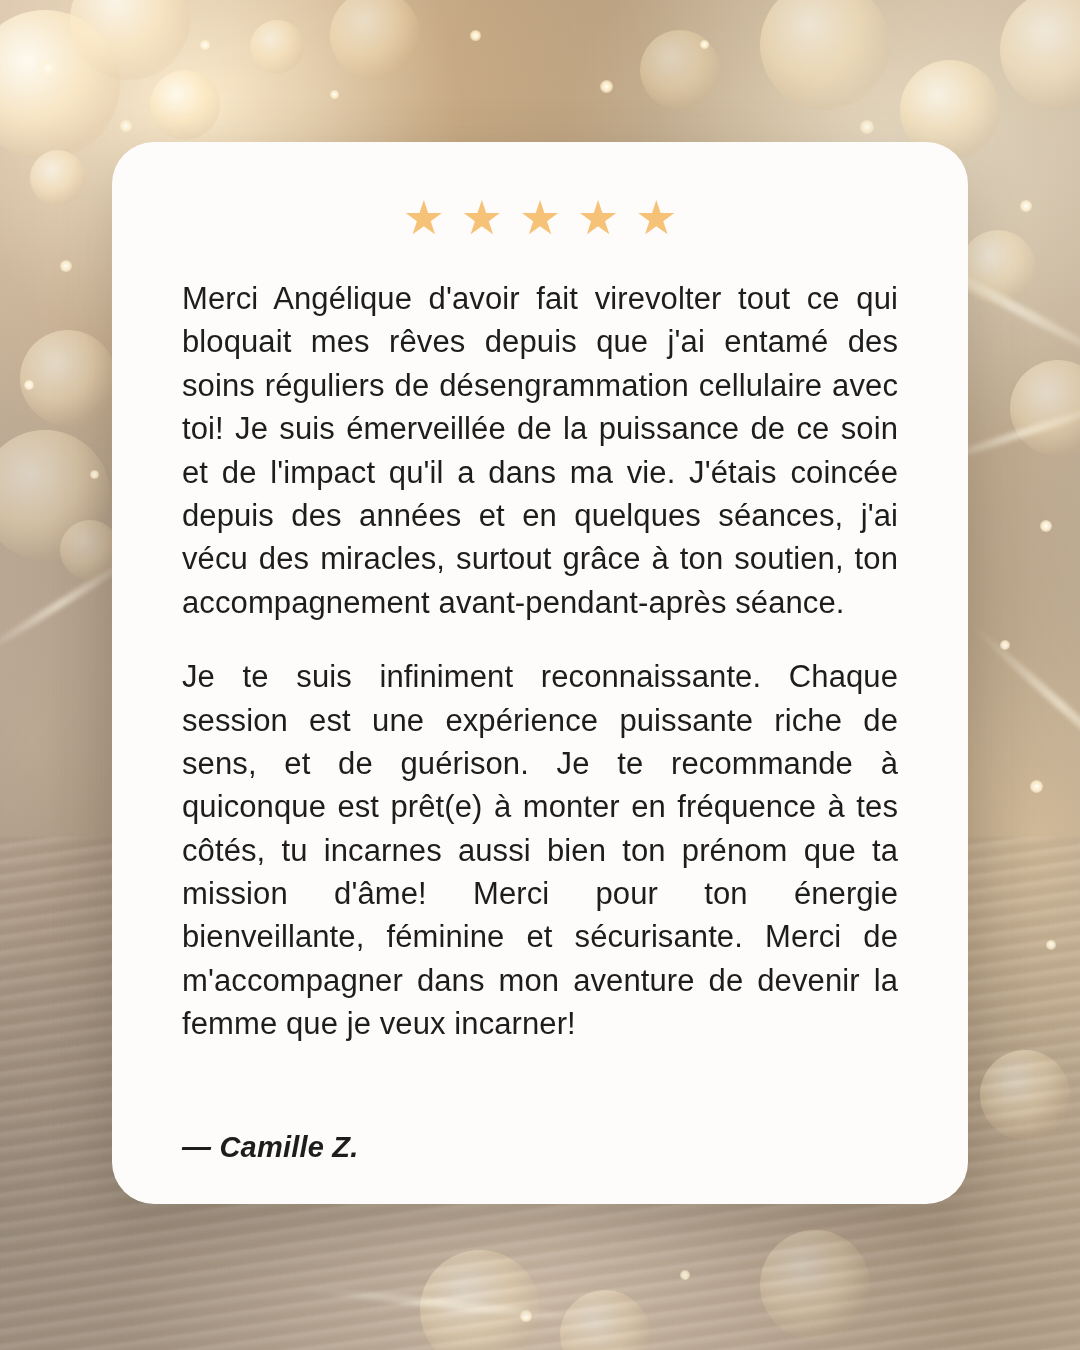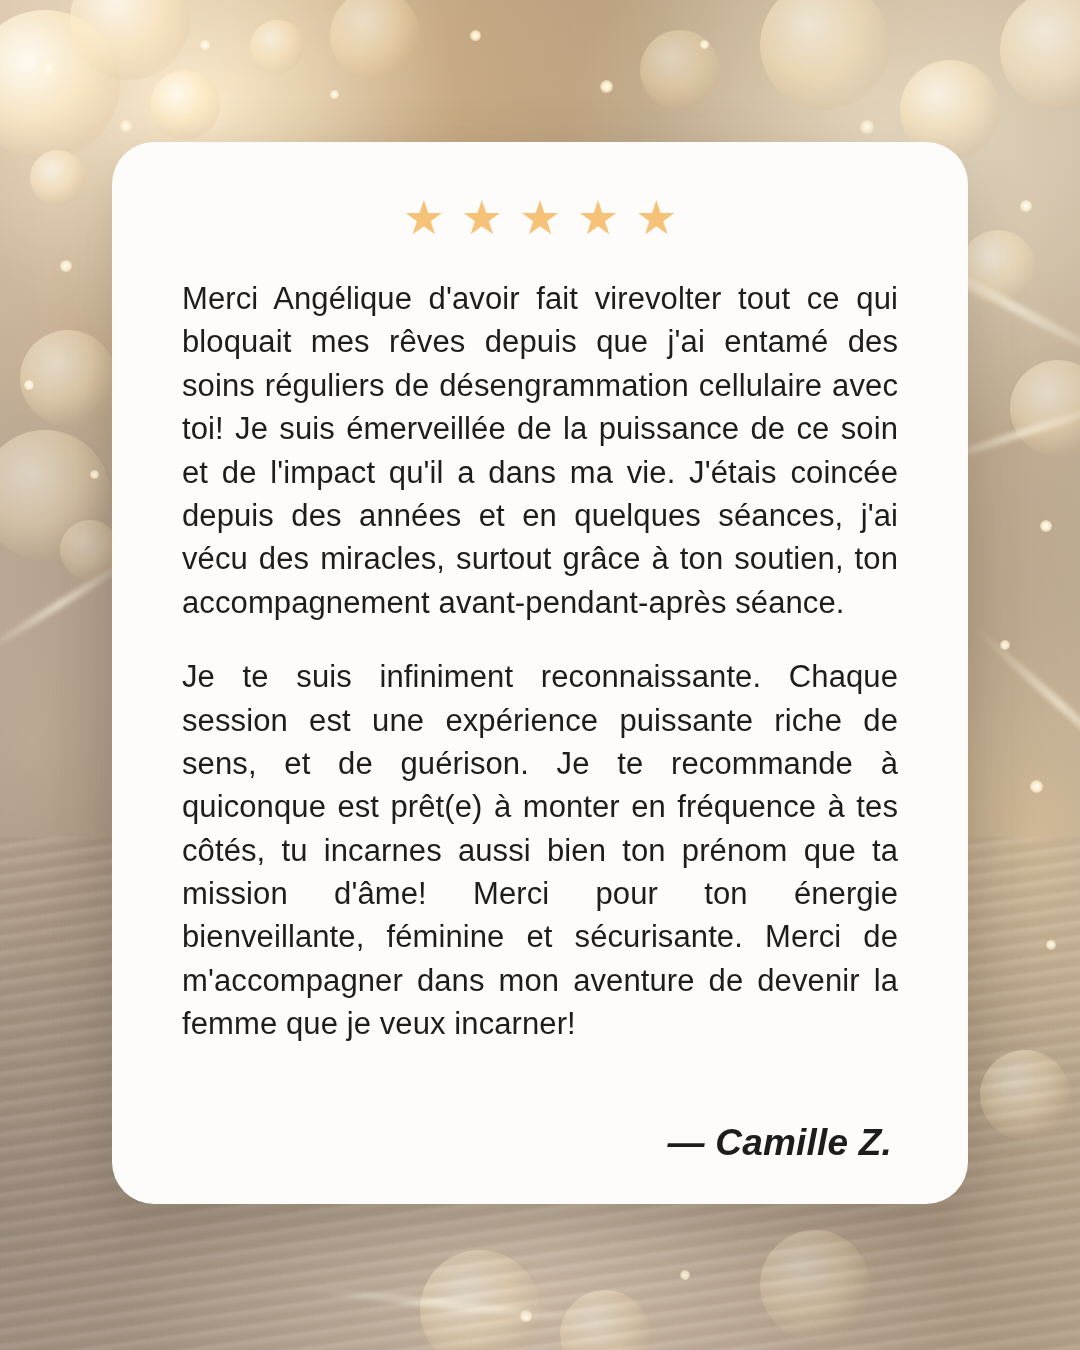--- a/index.html
+++ b/index.html
@@ -115,24 +115,24 @@
   }
   .body-text p {
     margin: 0 0 31px 0;
   }
   .body-text p:last-child {
     margin-bottom: 16px;
   }
 
   .signature {
     margin-top: auto;
-    text-align: right;
+    text-align: left;
     font-style: italic;
     font-weight: bold;
-    font-size: 37px;
+    font-size: 29px;
     color: #1d1d1d;
     padding-top: 26px;
     padding-right: 6px;
     letter-spacing: 0.2px;
   }
 </style>
 </head>
 <body>
 
 <div id="poster">

